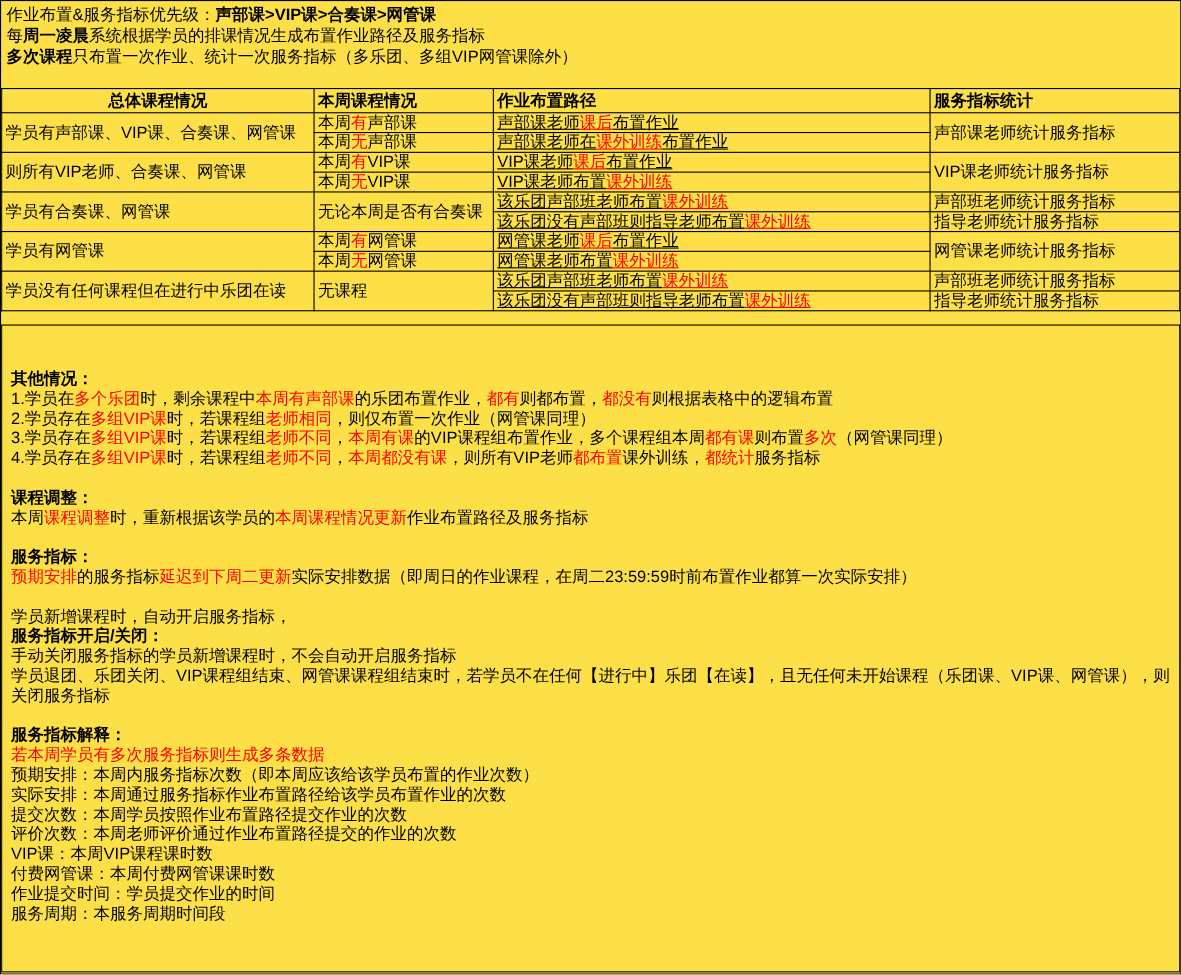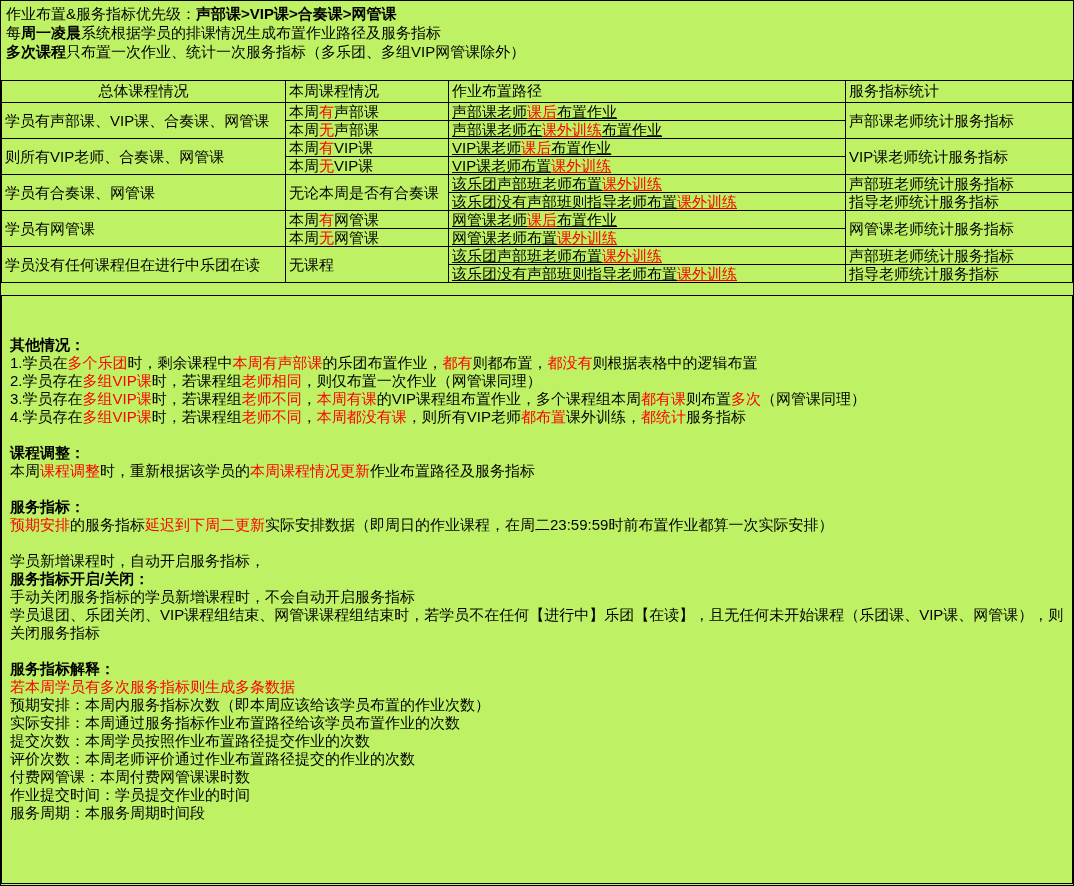--- a/index.html
+++ b/index.html
@@ -1,29 +1,29 @@
 <!DOCTYPE html>
 <html><head>
 <meta charset="utf-8">
 <style>
   * { box-sizing: border-box; }
   html,body { margin:0; padding:0; background:#fff; }
   body { font-family:"Liberation Sans","DejaVu Sans",sans-serif; color:#000; }
-  .page { width:1074px; height:886px; border:1px solid #000; background:#bef264; overflow:hidden; }
+  .page { width:1074px; height:886px; border:1px solid #000; background:#fde047; overflow:hidden; }
   .line { font-size:15px; line-height:19px; white-space:pre-wrap; }
   .b { font-weight:bold; }
   .red { color:#FF0000; }
 
   
   .top { padding:3px 0 0 5px; }
 
   
   table.rules { border-collapse:collapse; width:100%; margin-top:19px; table-layout:fixed; }
   table.rules th, table.rules td { border:1px solid #000; font-size:15px; padding:0 3px; vertical-align:middle; overflow:hidden; }
-  table.rules th { font-weight:normal; text-align:left; height:22px; }
+  table.rules th { font-weight:bold; text-align:left; height:22px; }
   table.rules th.center { text-align:center; }
   table.rules tbody td { height:18px; line-height:17px; }
   td.col-path span { text-decoration:underline; }
 
   
   .box2 { border:1px solid #000; margin-top:12px; width:100%; height:589px; padding:22px 8px; overflow:hidden; }
   .box2 .line { line-height:18px; }
   .spacer { height:18px; }
 </style>
 </head>
@@ -133,18 +133,19 @@
     <div class="line"><span>学员退团、乐团关闭、VIP课程组结束、网管课课程组结束时，若学员不在任何【进行中】乐团【在读】，且无任何未开始课程（乐团课、VIP课、网管课），则关闭服务指标</span></div>
 
     <div class="spacer"></div>
 
     <div class="line b">服务指标解释：</div>
     <div class="line"><span class="red">若本周学员有多次服务指标则生成多条数据</span></div>
     <div class="line"><span>预期安排：本周内服务指标次数（即本周应该给该学员布置的作业次数）</span></div>
     <div class="line"><span>实际安排：本周通过服务指标作业布置路径给该学员布置作业的次数</span></div>
     <div class="line"><span>提交次数：本周学员按照作业布置路径提交作业的次数</span></div>
     <div class="line"><span>评价次数：本周老师评价通过作业布置路径提交的作业的次数</span></div>
+    <div class="line"><span>VIP课：本周VIP课程课时数</span></div>
     <div class="line"><span>付费网管课：本周付费网管课课时数</span></div>
     <div class="line"><span>作业提交时间：学员提交作业的时间</span></div>
     <div class="line"><span>服务周期：本服务周期时间段</span></div>
   </div>
 
 </div>
 
 </body></html>

